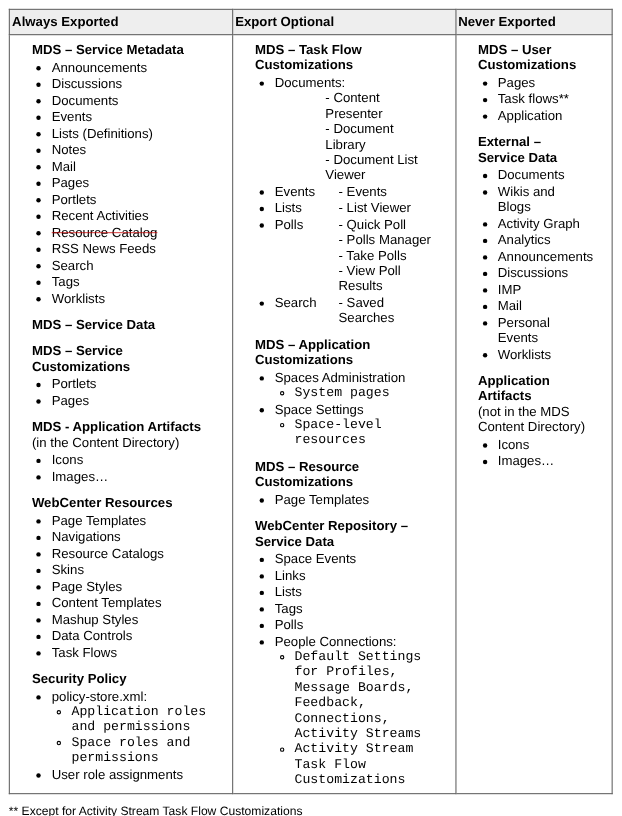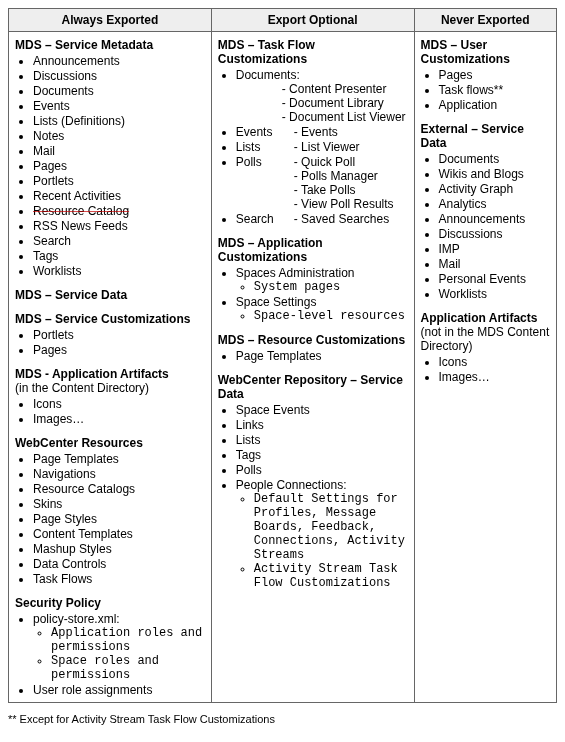--- a/index.html
+++ b/index.html
@@ -13,25 +13,25 @@
     box-sizing: border-box;
   }
   table.main {
     border-collapse: collapse;
     width: 100%;
     table-layout: fixed;
   }
   table.main th, table.main td {
     border: 1px solid #666;
     vertical-align: top;
-    padding: 4px 6px;
+    padding: 4px 20px;
   }
   table.main th {
     background: #eee;
-    text-align: center;
+    text-align: left;
     font-weight: bold;
     font-size: 12px;
     padding: 4px 2px;
   }
   .section-title {
     font-weight: bold;
     margin: 10px 0 2px 0;
   }
   .section-title.first {
     margin-top: 2px;

